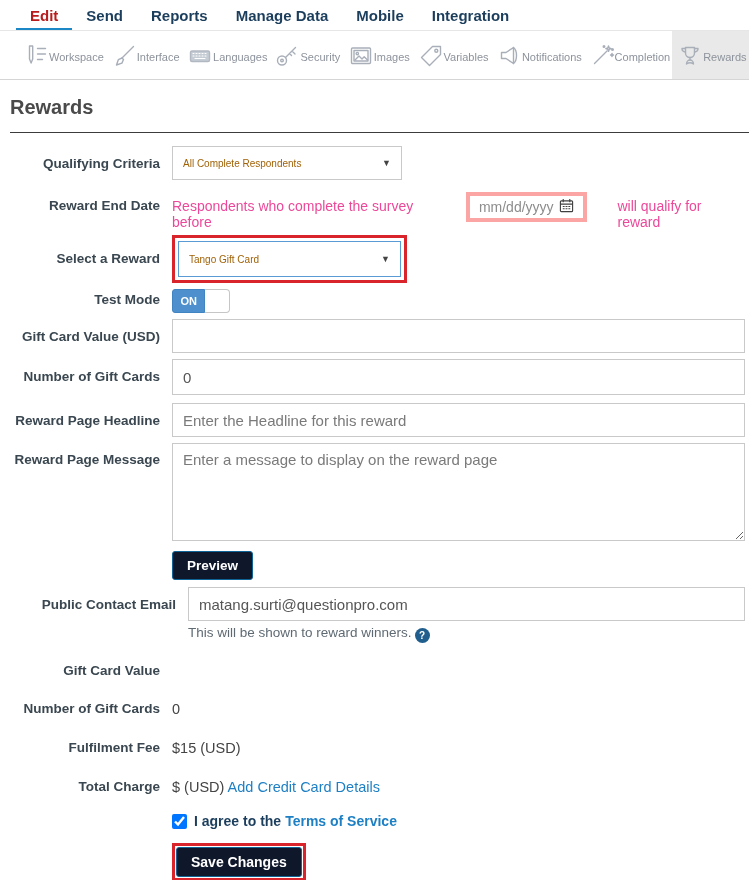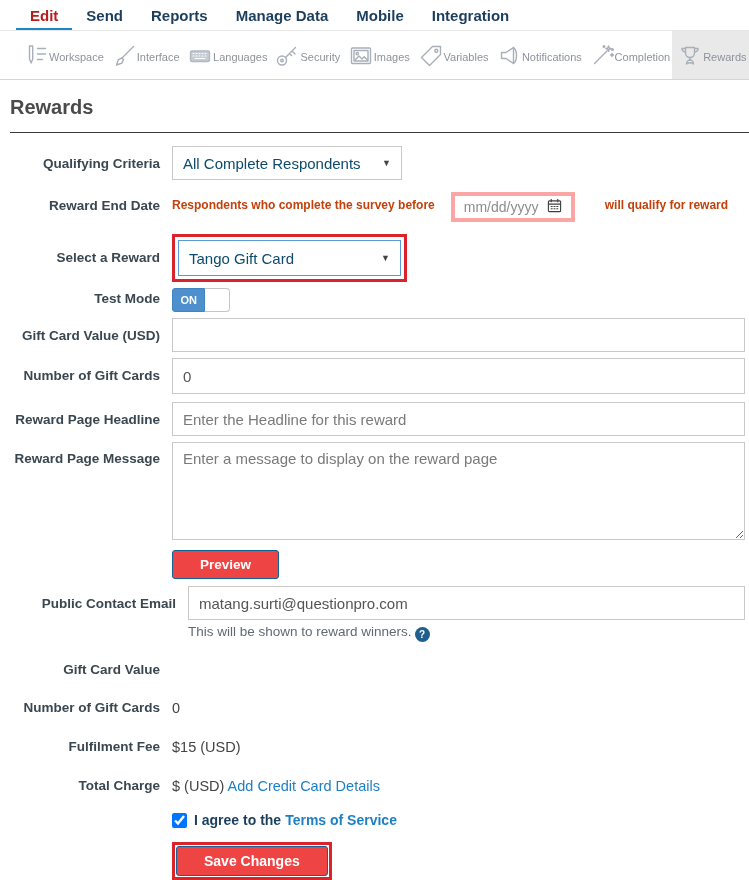--- a/index.html
+++ b/index.html
@@ -22,56 +22,56 @@
   
   .page-title { font-size:20px; font-weight:700; color:#4a4a4a; margin:16px 0 13px 10px; }
   .title-divider { border:none; border-top:1px solid #3c3c3c; margin-left:10px; }
 
   .form { padding-top:13px; }
   .row { display:flex; align-items:flex-start; }
   .lbl { width:160px; flex:none; text-align:right; font-size:13.5px; font-weight:700; color:#3a4750; padding-top:10px; }
   .ct { flex:1; margin-left:12px; margin-right:4px; }
 
   .selectbox { display:flex; align-items:center; justify-content:space-between; width:230px; height:34px; border:1px solid #c9c9c9; background:#fff; padding:0 10px; cursor:pointer; }
-  .selectbox .selval { font-size:15px; color:#0c4a6e; }
+  .selectbox .selval { font-size:10px; color:#a16207; }
   .selectbox .arrow { font-size:9px; color:#444; }
   .selectbox.focused { border:1px solid #5b9bd5; width:223px; height:36px; }
 
-  .inline-text { font-size:12px; color:#c2410c; padding-top:8px;font-weight:bold; }
+  .inline-text { font-size:14px; color:#ec4899; padding-top:8px; }
   .datebox { display:flex; align-items:center; justify-content:space-between; width:124px; height:30px; border:4px solid #fca5a5; padding:0 9px; margin:2px 0 0 16px; cursor:text; }
   .datebox .ph { font-size:14px; color:#8d8d8d; }
 
   .red-annot { display:inline-block; border:3px solid #d8242a; padding:3px; }
   .red-annot-btn { display:inline-block; border:3px solid #d8242a; padding:1px; }
 
   .toggle { display:flex; height:24px; margin-top:2px; cursor:pointer; width:58px; }
   .toggle-on { width:38px; background:#4d90cd; border:1px solid #4084c2; border-radius:3px 0 0 3px; color:#fff; font-size:11px; font-weight:700; display:flex; align-items:center; justify-content:center; }
   .toggle-off { width:28px; background:#fff; border:1px solid #c6c6c6; border-left:none; border-radius:0 4px 4px 0; }
 
   input[type=text] { width:100%; height:34px; border:1px solid #c9c9c9; padding:0 10px; font-family:"Liberation Sans",sans-serif; font-size:15px; color:#555; }
   input[type=text]::placeholder, textarea::placeholder { color:#7a7a7a; opacity:1; }
   textarea { width:100%; height:98px; border:1px solid #c9c9c9; padding:7px 10px; font-family:"Liberation Sans",sans-serif; font-size:15px; color:#555; resize:both; }
   .hint { font-size:13.5px; color:#5f6a73; margin-top:4px; }
 
-  .btn { display:inline-block; background:#ef4444; border:1px solid #0e6397; border-radius:3px; color:#fff; font-family:"Liberation Sans",sans-serif; font-size:13.5px; font-weight:700; padding:6px 27px; cursor:pointer; }
+  .btn { display:inline-block; background:#0f172a; border:1px solid #0e6397; border-radius:3px; color:#fff; font-family:"Liberation Sans",sans-serif; font-size:13.5px; font-weight:700; padding:6px 14px; cursor:pointer; }
 
   .helpq { display:inline-flex; width:15px; height:15px; border-radius:50%; background:#205f8d; color:#fff; font-size:10px; font-weight:700; align-items:center; justify-content:center; vertical-align:-2px; margin-left:3px; }
 
   .srow { display:flex; margin-bottom:23px; }
   .srow .lbl { padding-top:0; }
   .srow .sval { margin-left:12px; font-size:14.5px; color:#444; }
   a.link { color:#1d7fc4; text-decoration:none; cursor:pointer; }
 
   .agree { margin:0 0 14px 172px; display:flex; align-items:center; font-size:14px; font-weight:700; color:#1c3e5d; }
   .agree input { width:15px; height:15px; margin-right:7px; cursor:pointer; }
   .agree a { margin-left:4px; font-weight:700; }
 
   
   .r-qc   { margin-bottom:10px;justify-content:center; }
-  .r-date { margin-bottom:12px; }
+  .r-date { margin-bottom:5px; }
   .r-sel  { margin-bottom:4px; }
   .r-test { margin-bottom:6px; }
   .r-gcv  { margin-bottom:6px; }
   .r-num  { margin-bottom:8px; }
   .r-head { margin-bottom:6px; }
   .r-msg  { margin-bottom:6px; }
   .r-prev { margin:0 0 7px 172px; }
   .r-mail { margin-bottom:20px;padding-left:16px; }
   .r-save { margin-left:172px; }
 </style>

